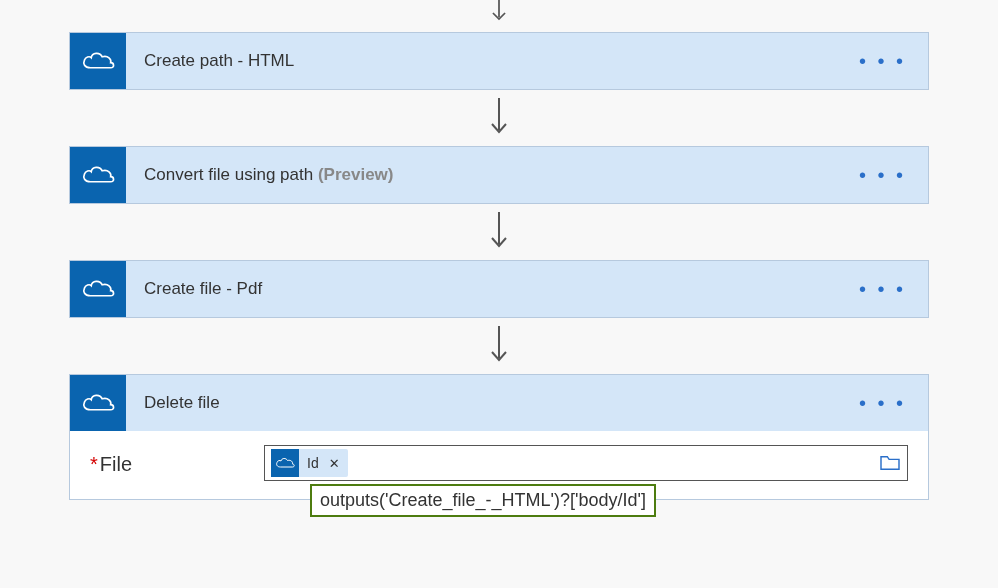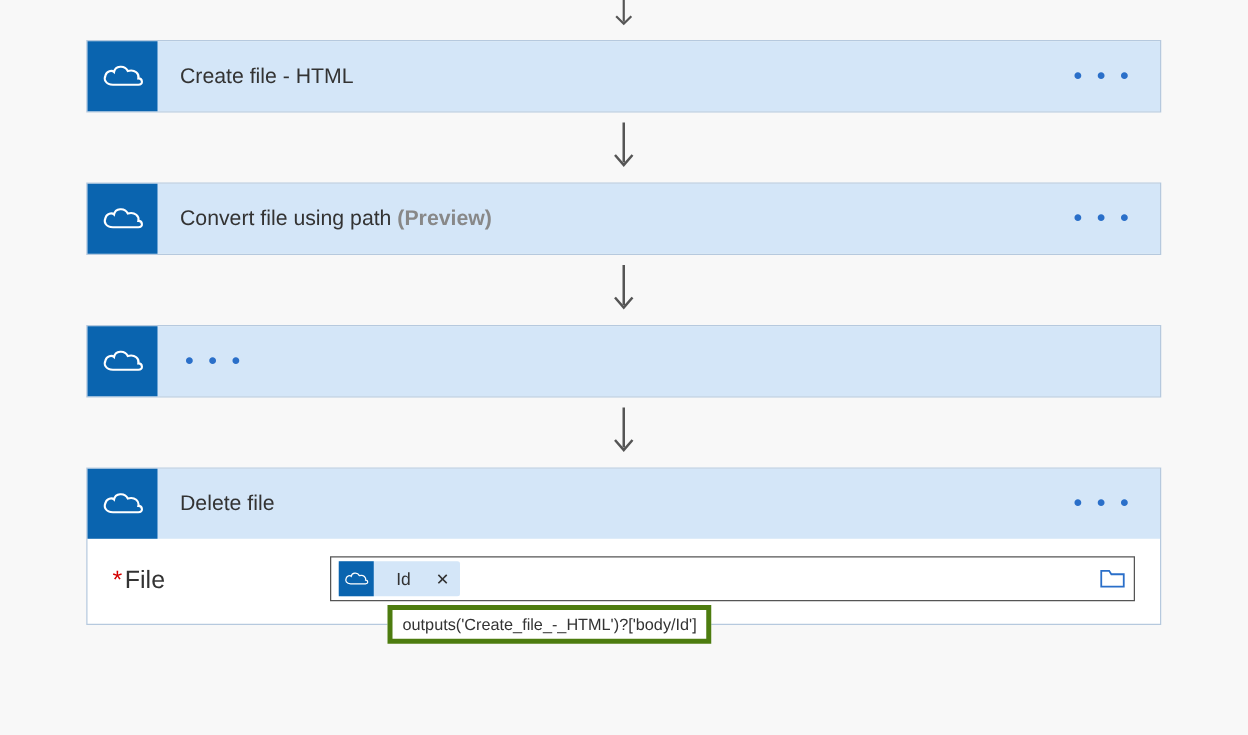--- a/index.html
+++ b/index.html
@@ -88,21 +88,21 @@
       padding: 3px 6px;
       background: #fff;
       position: relative;
     }
     .chip {
       display: inline-flex;
       align-items: center;
       background: #d4e6f8;
       border-radius: 2px;
       padding-right: 8px;
-      gap: 18px;
+      gap: 8px;
       font-size: 14px;
       color: #333;
     }
     .chip-icon {
       width: 28px;
       height: 28px;
       background: #0A64AF;
       display: flex;
       align-items: center;
       justify-content: center;
@@ -116,23 +116,23 @@
     .folder-btn {
       margin-left: auto;
       color: #2a6fc9;
       cursor: pointer;
       display: flex;
       align-items: center;
     }
     .tooltip {
       position: absolute;
       background: #fff;
-      border: 4px solid #4d7c0f;
+      border: 2px solid #4d7c0f;
       padding: 4px 8px;
-      font-size: 13px;
+      font-size: 18px;
       color: #333;
       white-space: nowrap;
       z-index: 5;
       top: 38px;
       left: 45px;
       text-align: center;
     }
     .first-arrow { margin-top: 0; }
   </style>
 </head>
@@ -148,21 +148,21 @@
   </div>
 
   <div class="action-card">
     <div class="action-header">
       <div class="action-icon">
         <svg width="34" height="22" viewBox="0 0 40 26">
             <path d="M11 21 C4 21 2 16 4 12 C5 8 10 7 12 9 C13 3 22 2 25 8 C32 6 36 11 35 15 C39 15 40 21 35 21 Z" fill="none" stroke="#fff" stroke-width="2"></path>
           </svg>
       </div>
       <div class="action-title">
-        <span>Create file - HTML</span>
+        <span>Create path - HTML</span>
       </div>
       <div class="action-menu">• • •</div>
     </div>
   </div>
 
   <div class="arrow-down">
     <svg width="22" height="44" viewBox="0 0 22 44">
       <line x1="11" y1="2" x2="11" y2="34" stroke="#555" stroke-width="2"></line>
       <polyline points="4,28 11,36 18,28" fill="none" stroke="#555" stroke-width="2"></polyline>
     </svg>
@@ -189,20 +189,23 @@
       <polyline points="4,28 11,36 18,28" fill="none" stroke="#555" stroke-width="2"></polyline>
     </svg>
   </div>
 
   <div class="action-card">
     <div class="action-header">
       <div class="action-icon">
         <svg width="34" height="22" viewBox="0 0 40 26">
             <path d="M11 21 C4 21 2 16 4 12 C5 8 10 7 12 9 C13 3 22 2 25 8 C32 6 36 11 35 15 C39 15 40 21 35 21 Z" fill="none" stroke="#fff" stroke-width="2"></path>
           </svg>
+      </div>
+      <div class="action-title">
+        <span>Create file - Pdf</span>
       </div>
       <div class="action-menu">• • •</div>
     </div>
   </div>
 
   <div class="arrow-down">
     <svg width="22" height="44" viewBox="0 0 22 44">
       <line x1="11" y1="2" x2="11" y2="34" stroke="#555" stroke-width="2"></line>
       <polyline points="4,28 11,36 18,28" fill="none" stroke="#555" stroke-width="2"></polyline>
     </svg>

